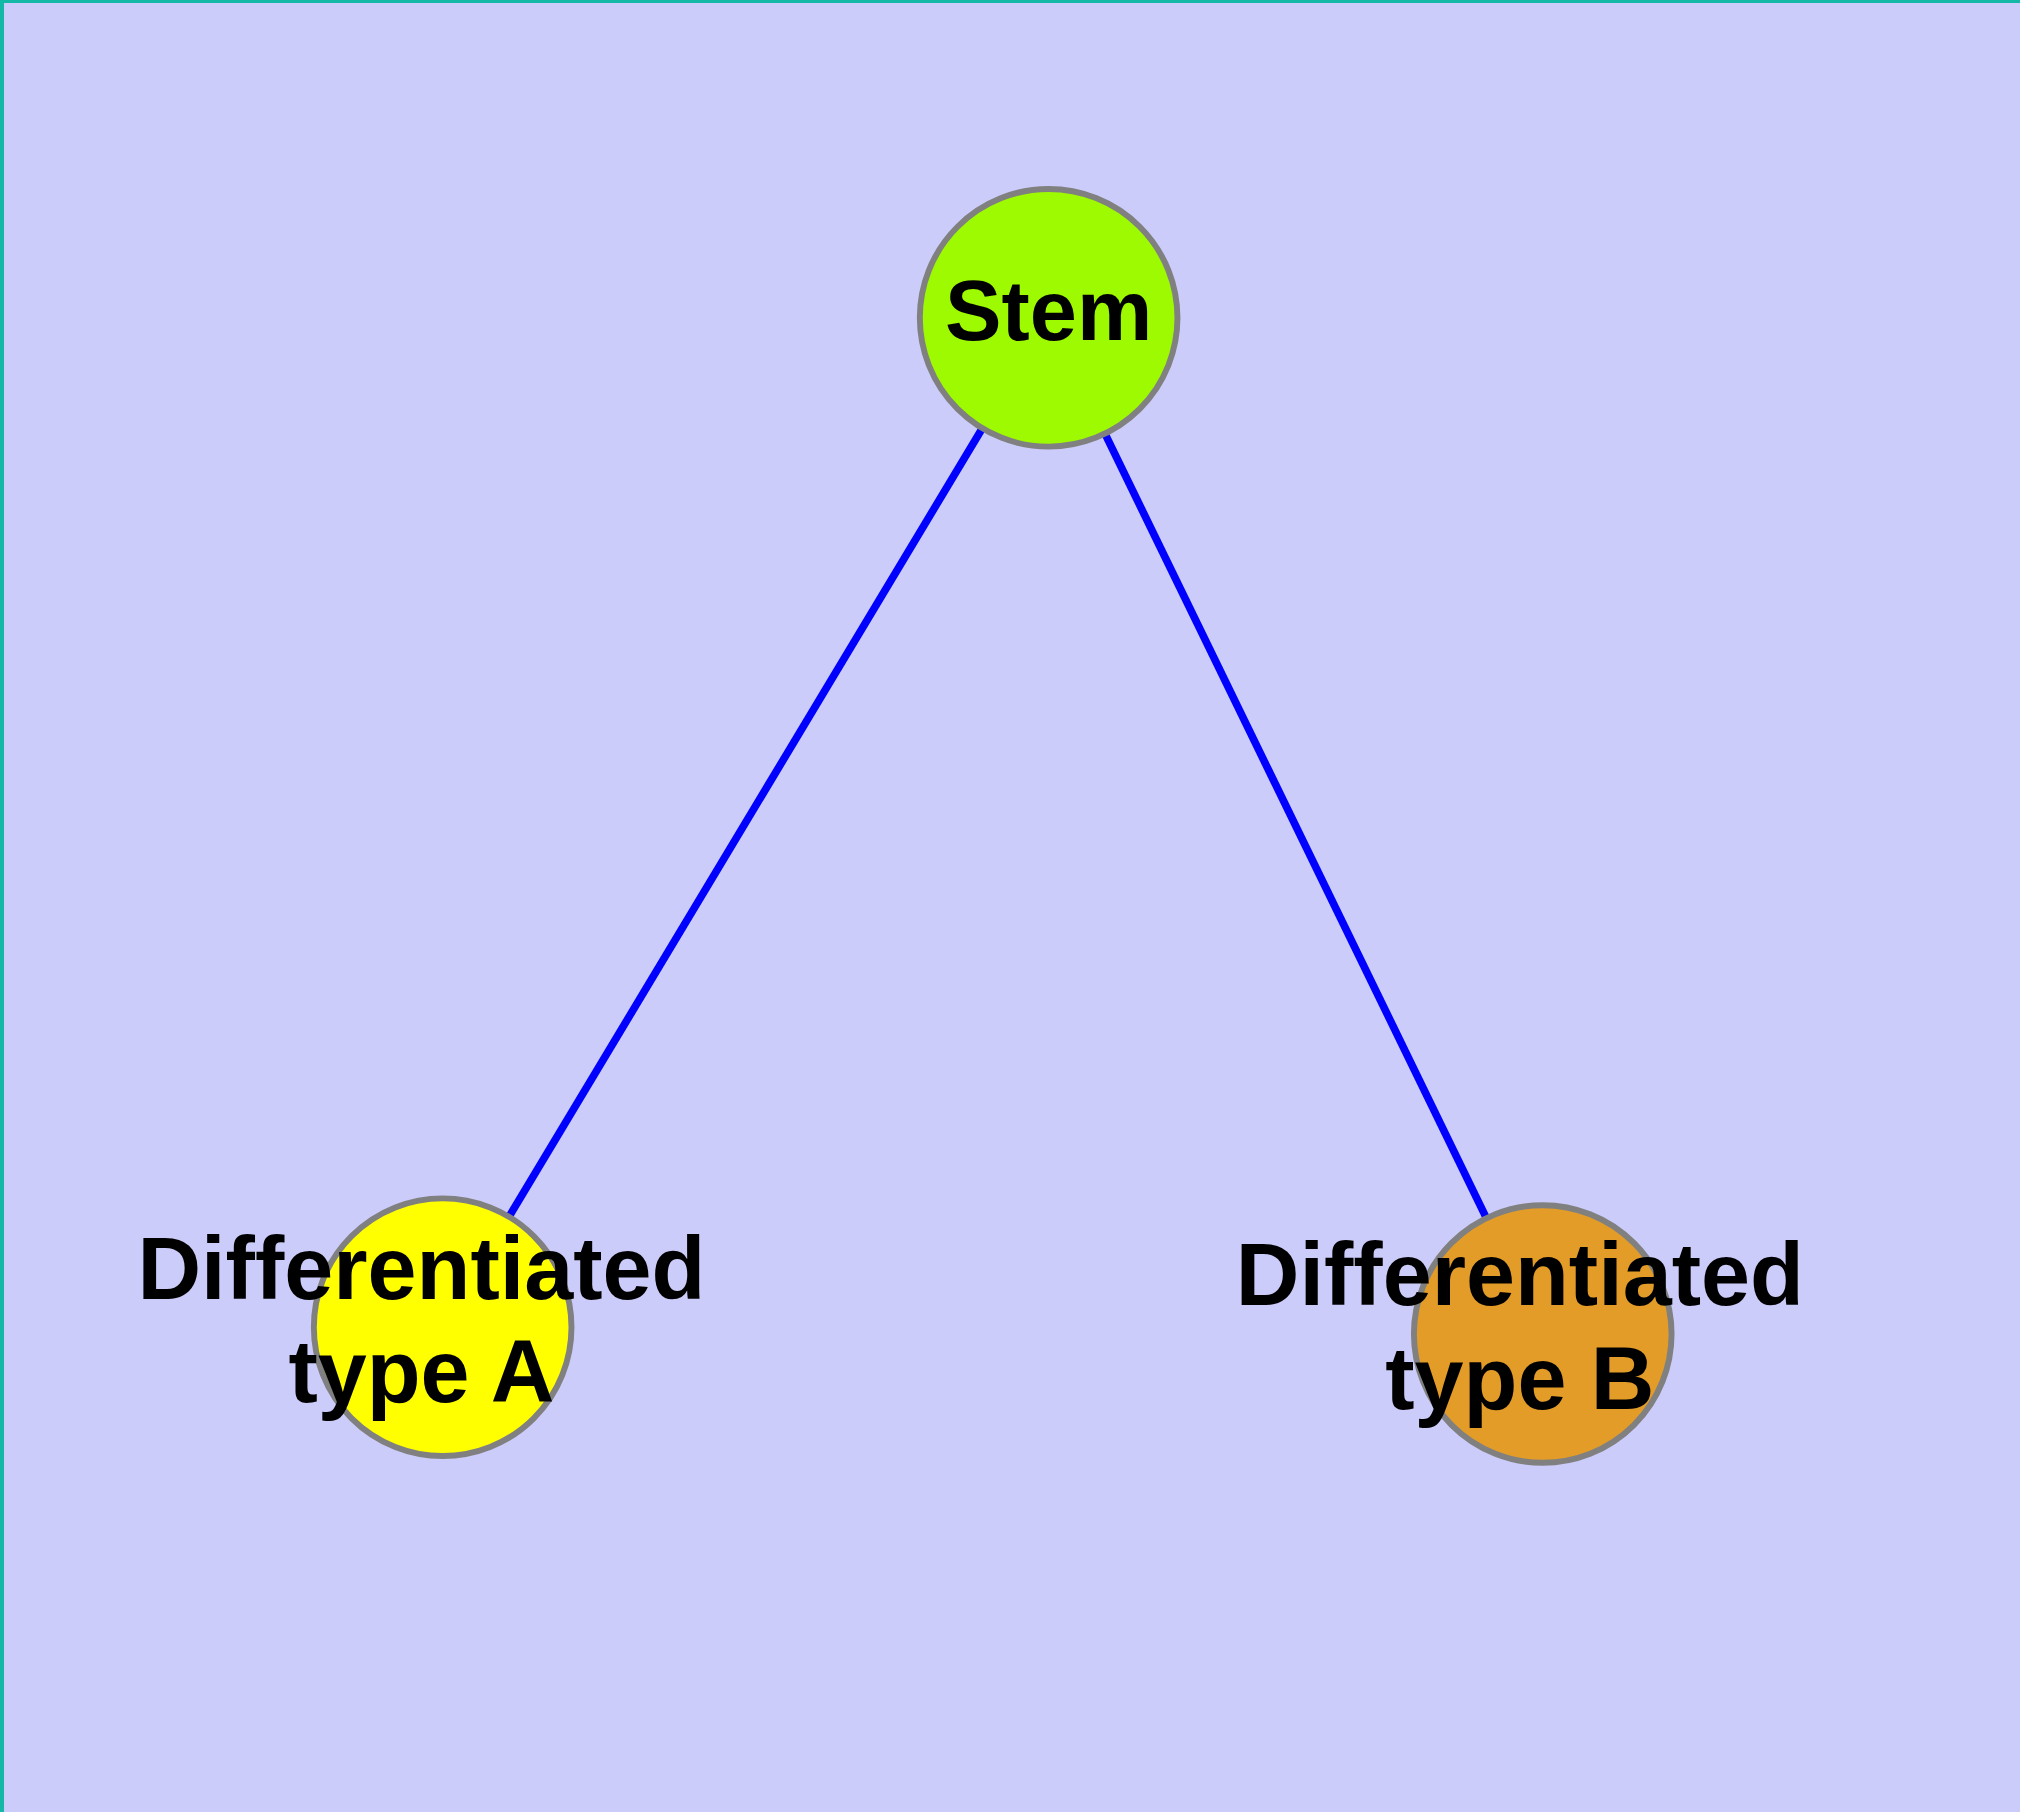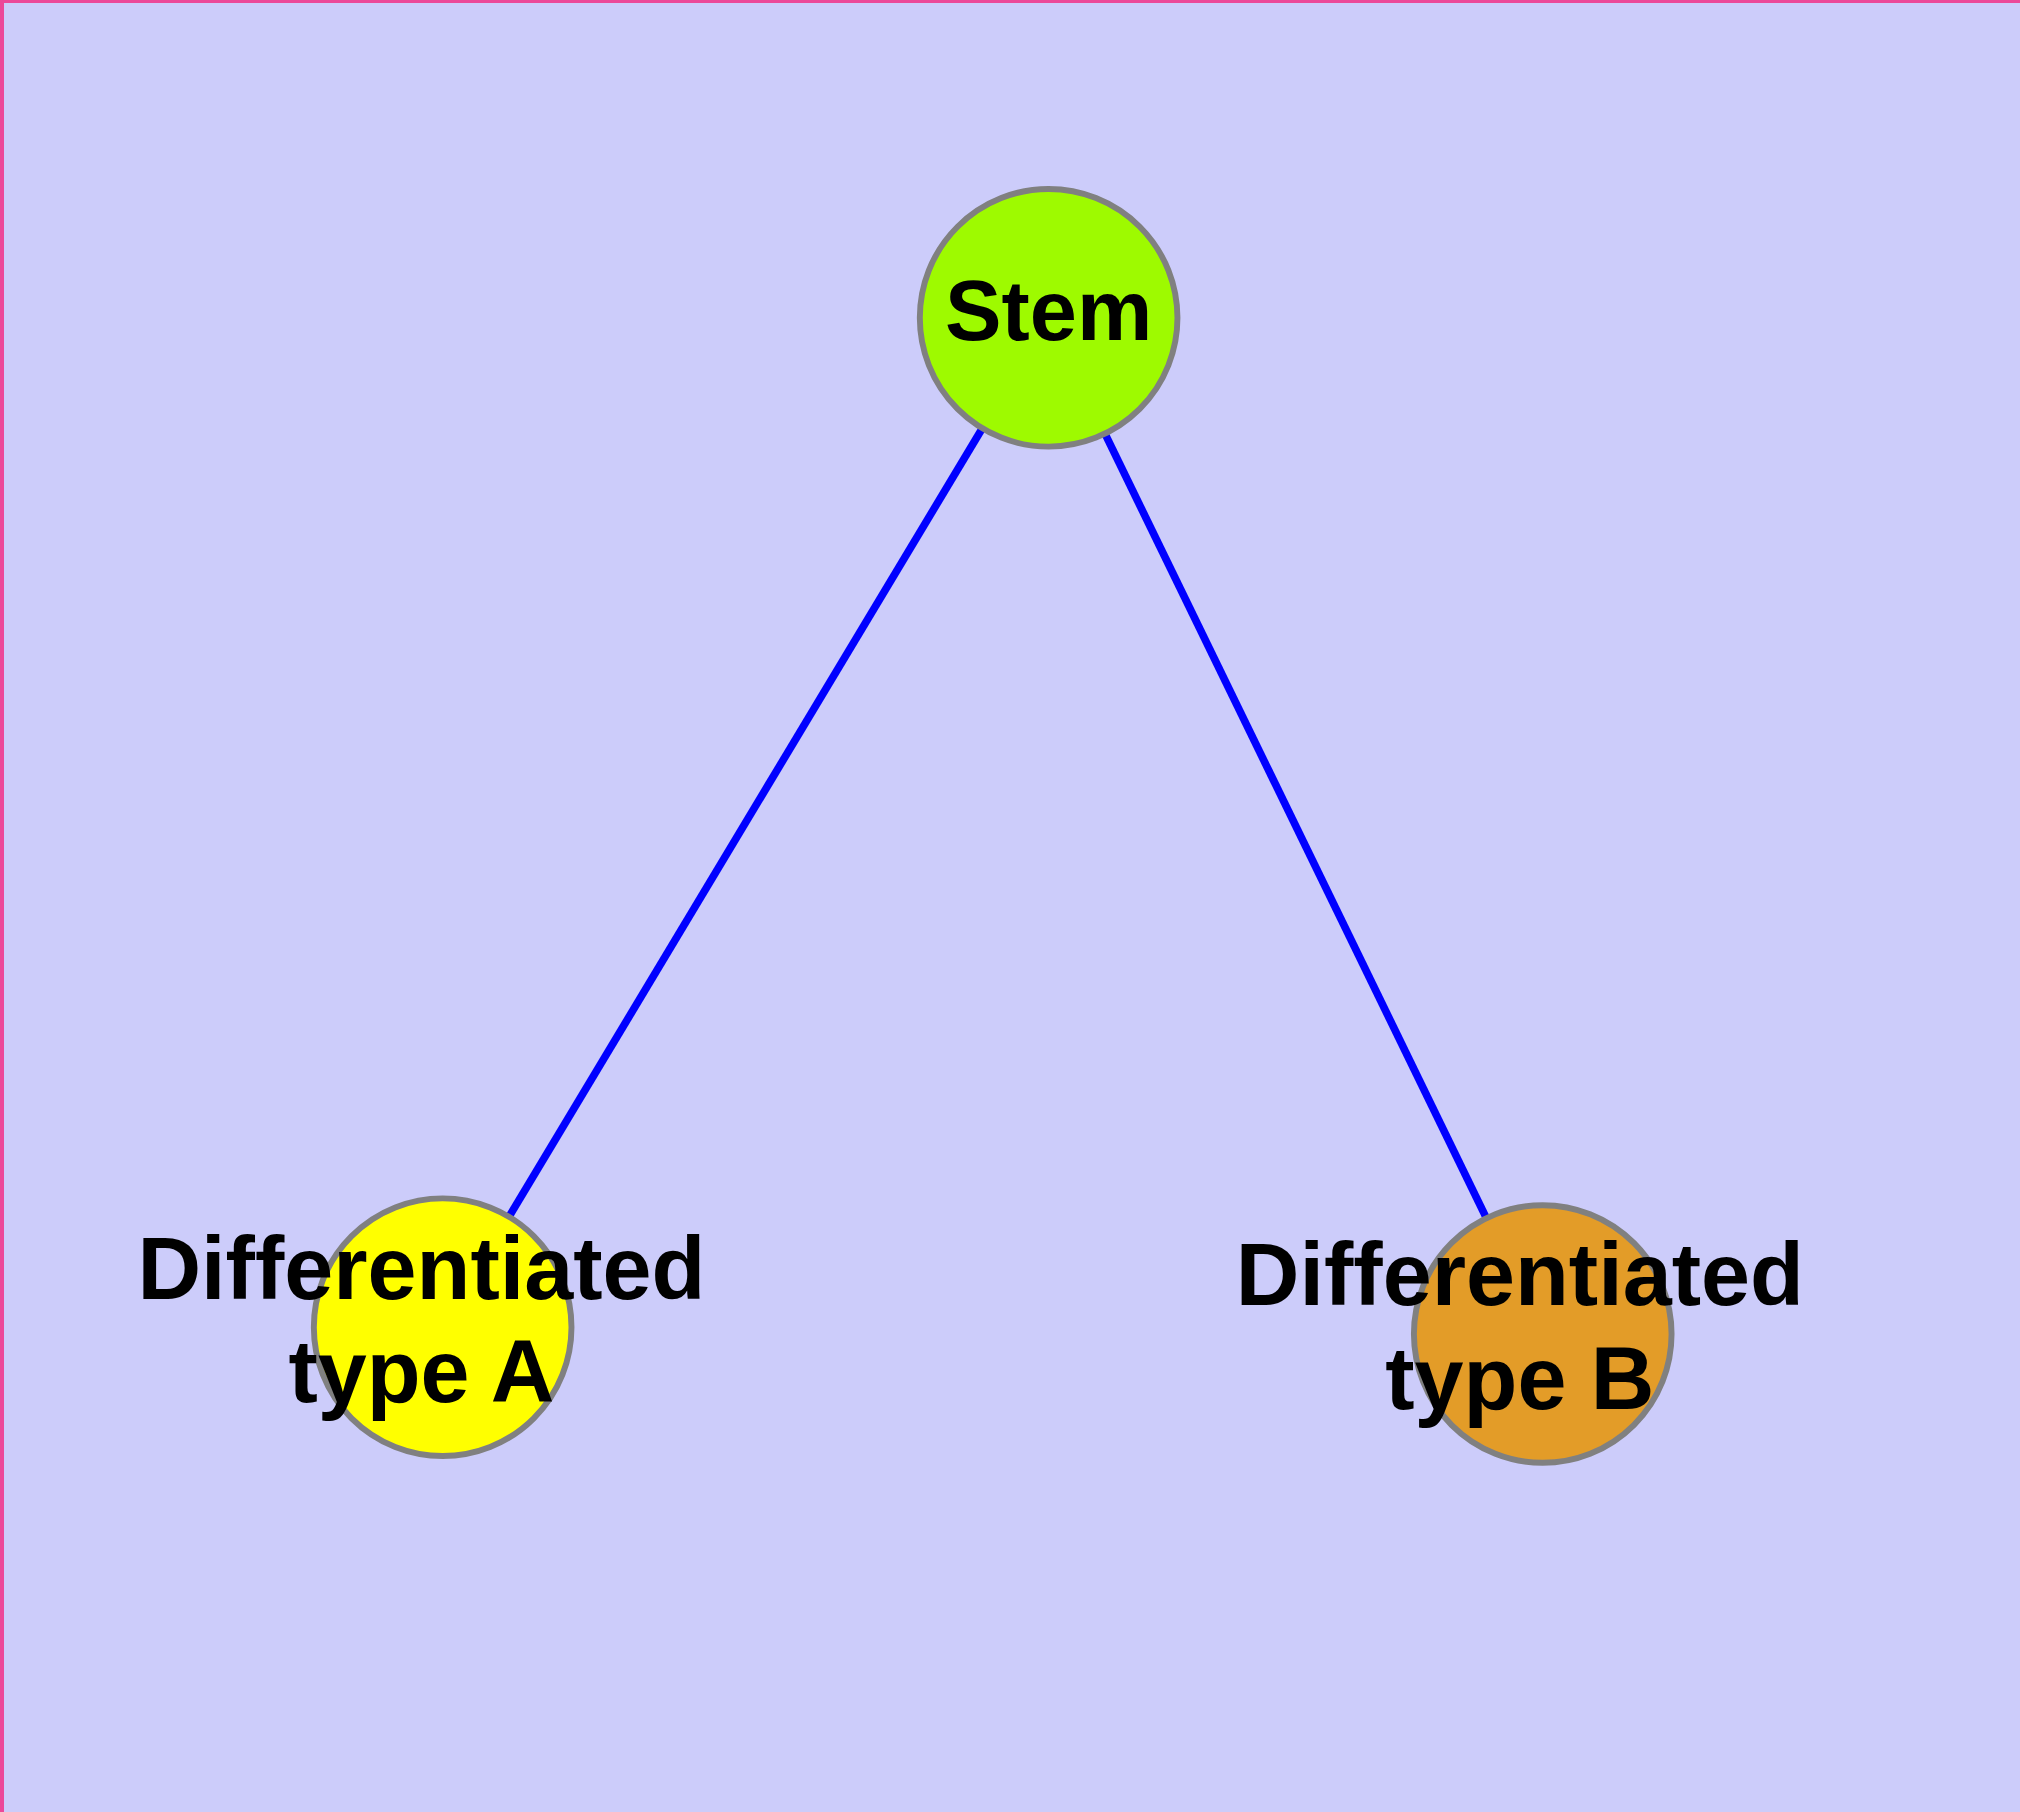--- a/index.html
+++ b/index.html
@@ -4,21 +4,21 @@
 <style>
   html, body {
     margin: 0;
     padding: 0;
     background: #ffffff;
   }
   #canvas {
     position: relative;
     width: 2021px;
     height: 1812px;
-    background: #ec4899;
+    background: #14b8a6;
     overflow: hidden;
     font-family: "Liberation Sans", sans-serif;
   }
   #plot-area {
     position: absolute;
     left: 4.2px;
     top: 3.4px;
     width: 2016px;
     height: 1809px;
     background: #ccccfa;

